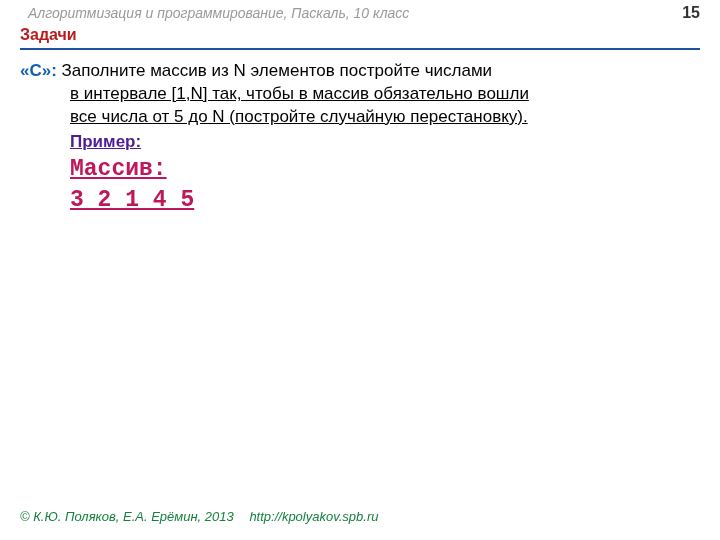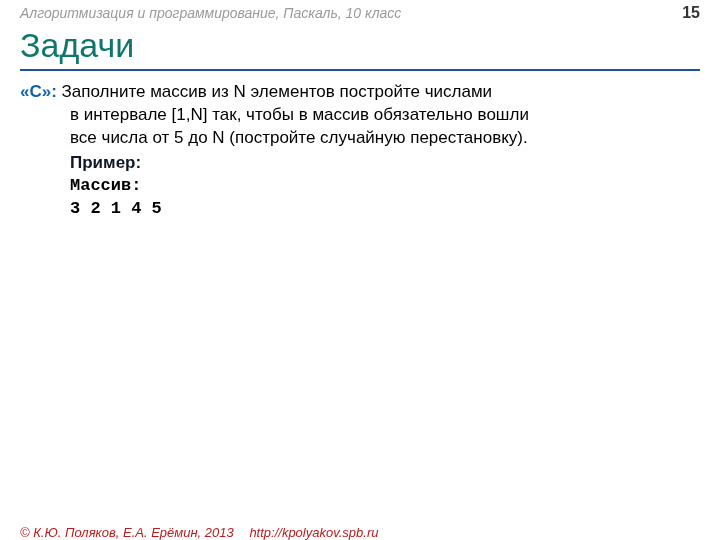--- a/index.html
+++ b/index.html
@@ -10,21 +10,21 @@
     body {
       width: 720px;
       height: 540px;
       background: #ffffff;
       font-family: Arial, Helvetica, sans-serif;
       position: relative;
       overflow: hidden;
     }
     .header-bar {
       width: 100%;
-      padding: 4px 20px 2px 20px;
+      padding: 4px 20px 2px 28px;
       display: flex;
       justify-content: space-between;
       align-items: center;
       font-style: italic;
       color: #9a9a9a;
       font-size: 14px;
     }
     .header-left {
       font-style: italic;
     }
@@ -32,23 +32,23 @@
       font-style: normal;
       font-weight: bold;
       color: #333;
       font-size: 16px;
       text-align: center;
     }
     .title-section {
       padding: 2px 20px 2px 20px;
     }
     .title {
-      font-size: 34px;
-      font-weight: normal;
-      color: #0f766e;
+      font-size: 16px;
+      font-weight: bold;
+      color: #b91c1c;
       border-bottom: 2px solid #2050a0;
       padding-bottom: 4px;
     }
     .content {
       padding: 8px 20px 0 20px;
       font-size: 17px;
       line-height: 1.35;
       color: #000;
     }
     .task-line {
@@ -56,38 +56,39 @@
     }
     .task-label {
       color: #1060b0;
       font-weight: bold;
     }
     .task-text {
       color: #000;
     }
     .indented {
       padding-left: 50px;
+      text-decoration: underline;
     }
     .example-label {
-      color: #0f172a;
+      color: #4c1d95;
       font-weight: bold;
       margin-top: 2px;
     }
     .mono {
       font-family: "Courier New", Courier, monospace;
-      font-size: 17px;
+      font-size: 23px;
       font-weight: bold;
-      color: #000000;
+      color: #be185d;
     }
     .footer {
       position: absolute;
-      bottom: 0;
+      bottom: 16px;
       left: 20px;
       font-size: 13px;
-      color: #b91c1c;
+      color: #15803d;
       font-style: italic;
     }
     .footer .url {
       margin-left: 12px;
     }
   </style>
 </head>
 <body>
 
 <div class="header-bar">

